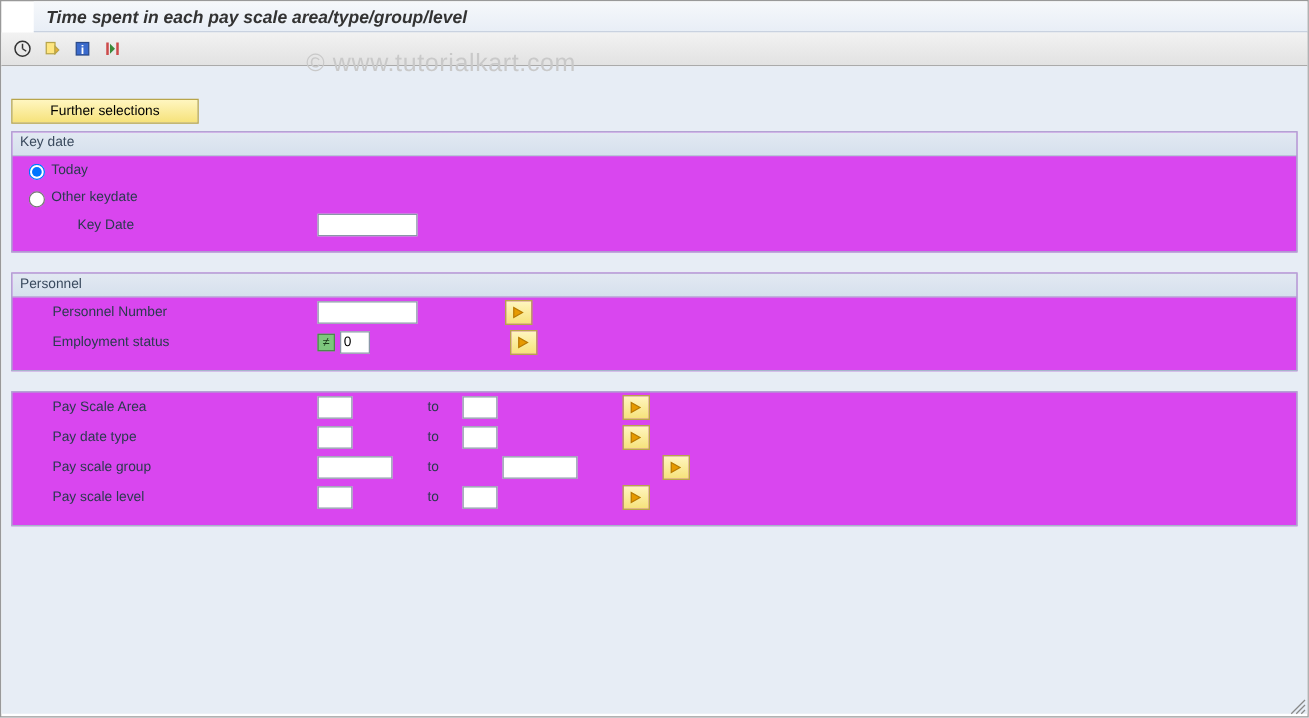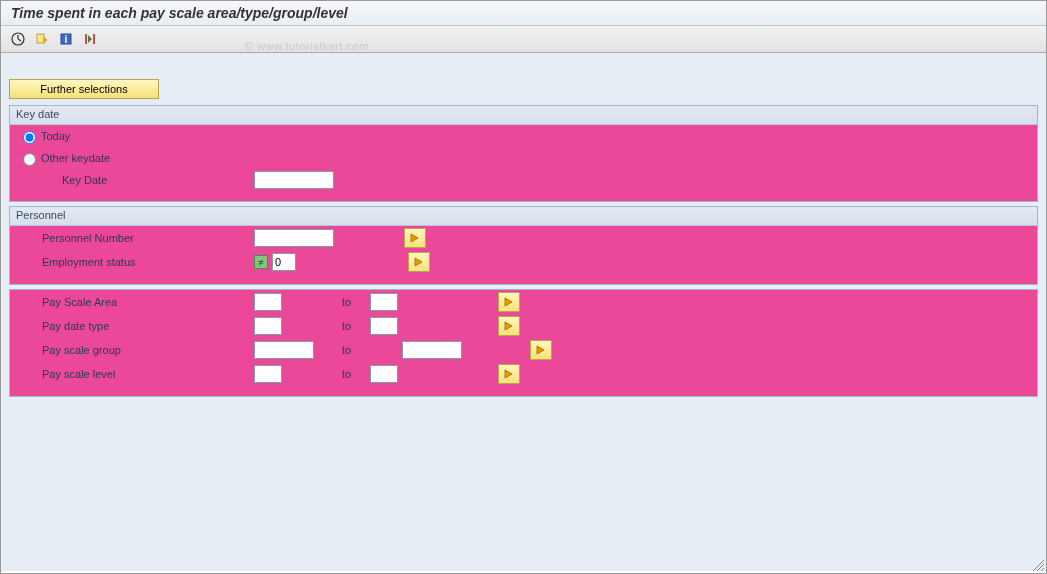--- a/index.html
+++ b/index.html
@@ -14,20 +14,21 @@
     border: 1px solid #999;
   }
   .title-bar {
     background: linear-gradient(#f6f8fb, #e8eef6);
     border-bottom: 1px solid #b9c5d6;
     padding: 4px 10px;
     font-size: 14px;
     font-weight: bold;
     font-style: italic;
     color: #333;
+    margin-left: 26px;
   }
   .toolbar {
     background: linear-gradient(#f2f2f2, #e2e2e2);
     border-bottom: 1px solid #aaa;
     padding: 4px 8px;
     display: flex;
     gap: 6px;
     align-items: center;
   }
   .iconbtn {
@@ -37,21 +38,21 @@
     align-items: center;
     justify-content: center;
     border-radius: 2px;
     cursor: pointer;
   }
   .watermark {
     position: absolute;
     top: 40px;
     left: 245px;
     color: #c9c9c9;
-    font-size: 11px;
+    font-size: 20px;
     pointer-events: none;
     letter-spacing: 0.5px;
   }
   .content {
     background: #e7edf5;
     padding: 6px 8px 20px 8px;
     height: calc(100% - 54px);
   }
   .btnrow {
     display: flex;
@@ -65,23 +66,23 @@
     font-size: 11px;
     cursor: pointer;
     display: flex;
     align-items: center;
     gap: 6px;
     height: 20px;
     margin-top: 20px;
   }
   .sapbtn.wide { min-width: 150px; justify-content: center; }
   .groupbox {
-    background: #ec4899;
+    background: #d946ef;
     border: 1px solid #a5b5c9;
-    margin-bottom: 4px;
+    margin-bottom: 16px;
     padding-bottom: 10px;
   }
   .grouptitle {
     font-size: 11px;
     color: #3a4a5e;
     padding: 2px 6px 4px 6px;
     border-bottom: 1px solid #b8c5d6;
     background: linear-gradient(#e2e9f2, #d6e0ed);
   }
   .row {

